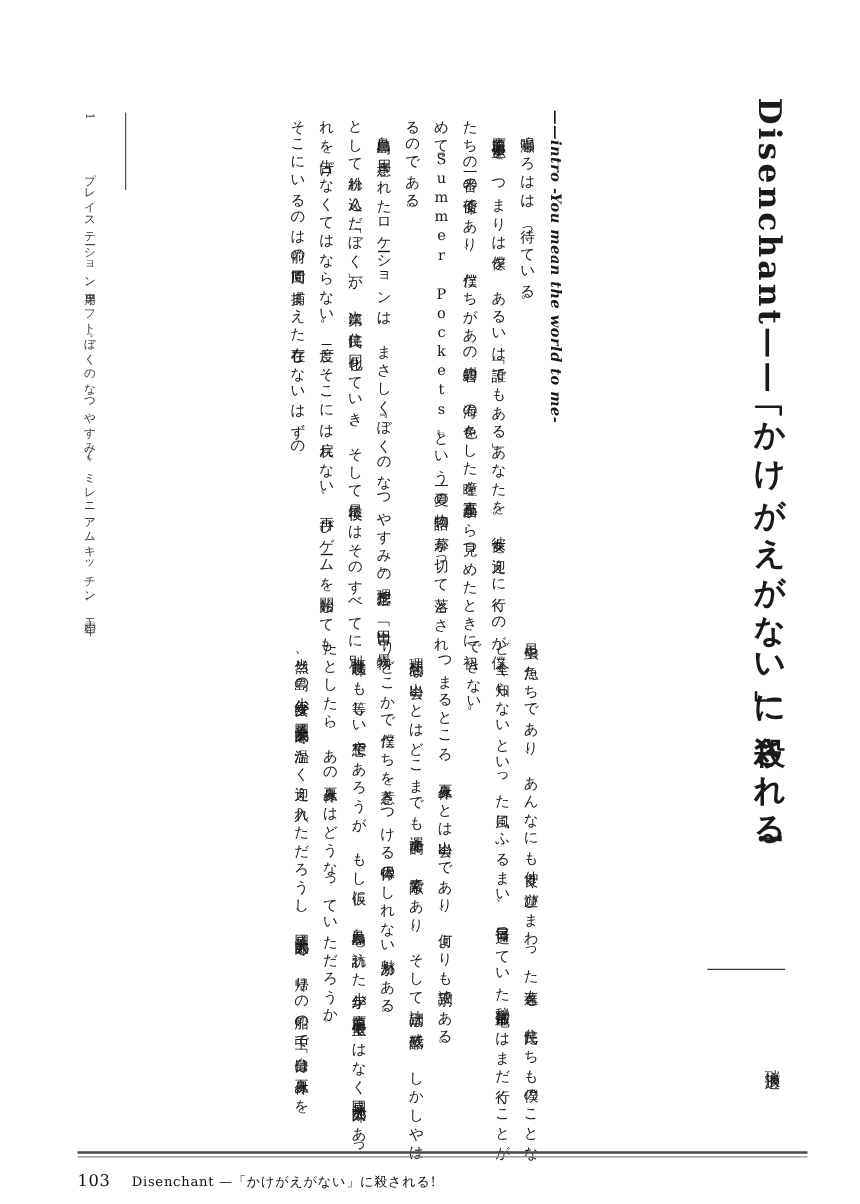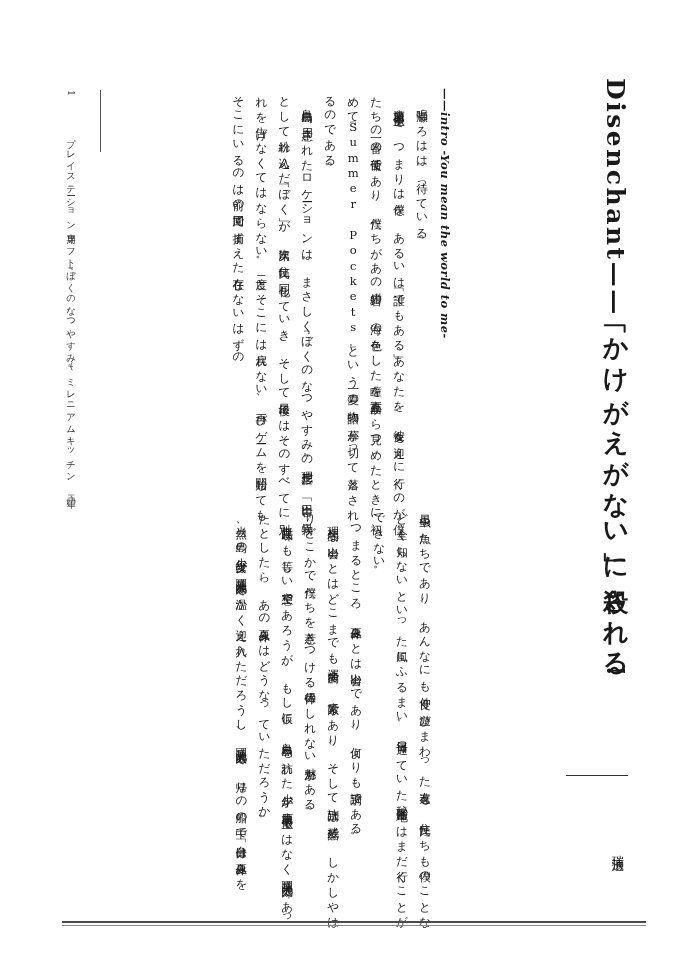--- a/index.html
+++ b/index.html
@@ -213,14 +213,18 @@
 
   <div id="footnote-rule"></div>
   <div id="footnote">
     <span class="fn-num">1</span>
     <span>　</span>
     <span>プレイステーション専用ソフト『ぼくのなつやすみ』(ミレニアムキッチン、二〇〇〇年)</span>
   </div>
 
   <div id="footer-rule-top"></div>
   <div id="footer-rule-thin"></div>
+  <div id="footer">
+    <span id="footer-page">103</span>
+    <span id="footer-title">Disenchant —「かけがえがない」に殺される!</span>
+  </div>
 
 </div>
 
 </body></html>

